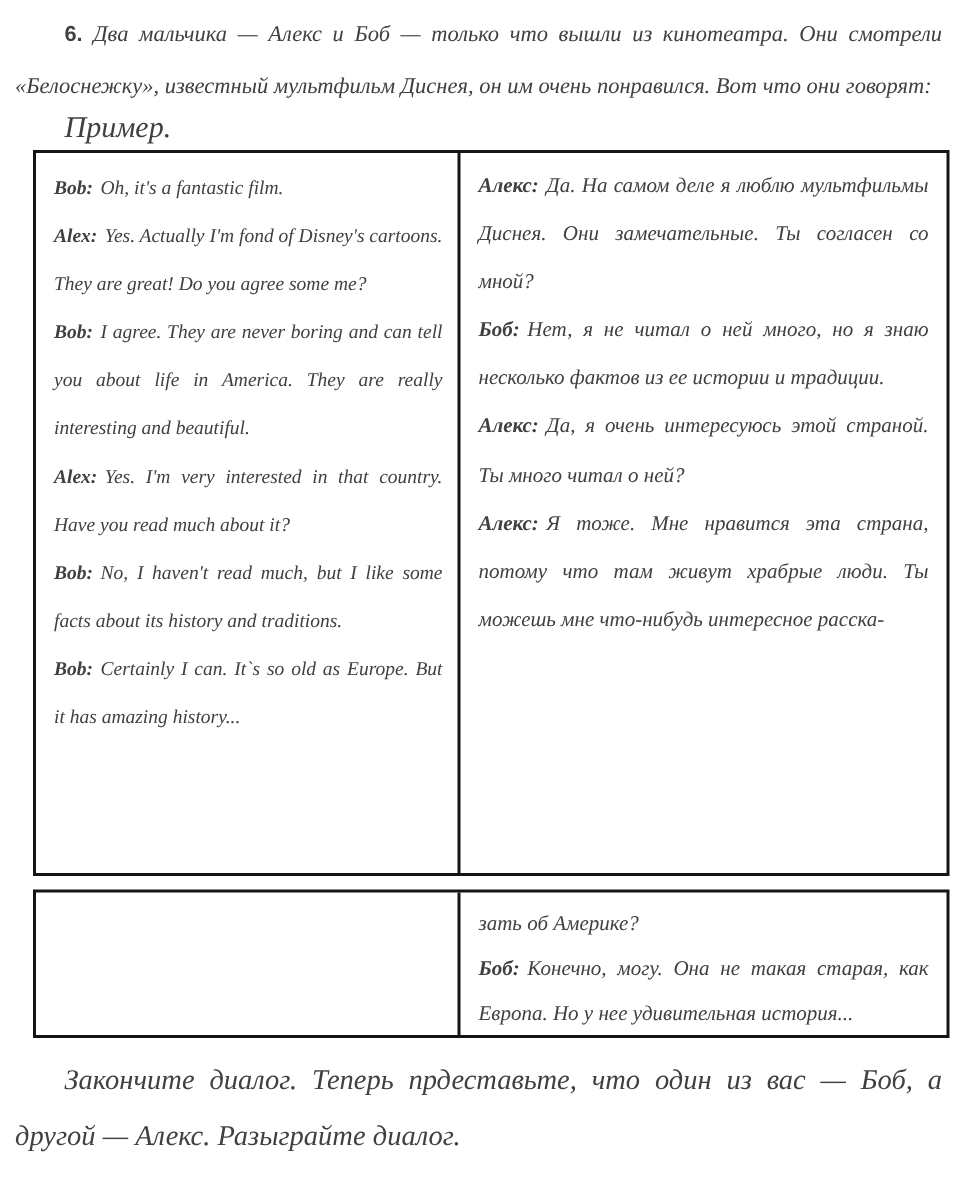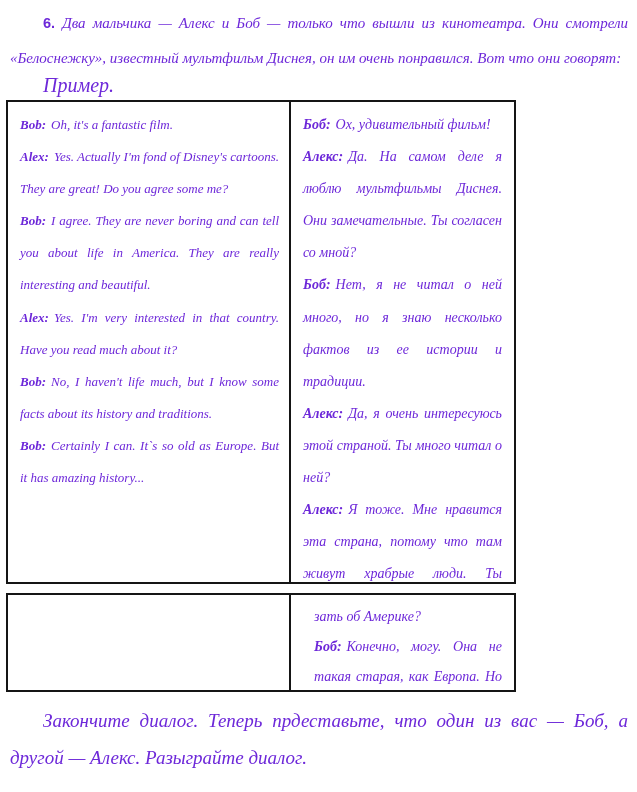--- a/index.html
+++ b/index.html
@@ -5,21 +5,21 @@
   html, body {
     margin: 0;
     padding: 0;
     background: #ffffff;
   }
   .page {
     position: relative;
     width: 637px;
     height: 792px;
     background: #ffffff;
-    color: #6d28d9;
+    color: #404040;
     font-family: "Liberation Serif", "DejaVu Serif", serif;
     font-style: italic;
     overflow: hidden;
   }
   .intro {
     position: absolute;
     left: 10px;
     right: 9px;
     top: 6px;
     margin: 0;
@@ -36,29 +36,29 @@
   }
   .example {
     position: absolute;
     left: 43px;
     top: 74px;
     margin: 0;
     font-size: 20px;
   }
   .tbl {
     position: absolute;
-    left: 6px;
-    width: 510px;
+    left: 22px;
+    width: 611px;
     box-sizing: border-box;
     border: 2px solid #151515;
     display: flex;
     background: #ffffff;
   }
   .tbl1 { top: 100px; height: 484px; }
-  .tbl2 { top: 593px; height: 99px; gap: 11px; }
+  .tbl2 { top: 593px; height: 99px; }
   .cell {
     box-sizing: border-box;
     overflow: hidden;
   }
   .cell-en {
     width: 283px;
     border-right: 2px solid #151515;
     padding: 7px 10px 0 12px;
     font-size: 13px;
   }
@@ -106,28 +106,27 @@
     <div class="cell cell-en">
 
         <div class="para"><span class="speaker">Bob:</span><span class="ptext">Oh, it's a fantastic film.</span></div>
 
         <div class="para"><span class="speaker">Alex:</span><span class="ptext">Yes. Actually I'm fond of Disney's cartoons. They are great! Do you agree some me?</span></div>
 
         <div class="para"><span class="speaker">Bob:</span><span class="ptext">I agree. They are never boring and can tell you about life in America. They are really interesting and beautiful.</span></div>
 
         <div class="para"><span class="speaker">Alex:</span><span class="ptext">Yes. I'm very interested in that country. Have you read much about it?</span></div>
 
-        <div class="para"><span class="speaker">Bob:</span><span class="ptext">No, I haven't life much, but I know some facts about its history and traditions.</span></div>
+        <div class="para"><span class="speaker">Bob:</span><span class="ptext">No, I haven't read much, but I like some facts about its history and traditions.</span></div>
 
 
         <div class="para"><span class="speaker">Bob:</span><span class="ptext">Certainly I can. It`s so old as Europe. But it has amazing history...</span></div>
       </div>
     <div class="cell cell-ru">
 
-        <div class="para"><span class="speaker">Боб:</span><span class="ptext">Ох, удивительный фильм!</span></div>
 
         <div class="para"><span class="speaker">Алекс:</span><span class="ptext">Да. На самом деле я люблю мультфильмы Диснея. Они замечательные. Ты согласен со мной?</span></div>
 
 
         <div class="para"><span class="speaker">Боб:</span><span class="ptext">Нет, я не читал о ней много, но я знаю несколько фактов из ее истории и традиции.</span></div>
 
         <div class="para"><span class="speaker">Алекс:</span><span class="ptext">Да, я очень интересуюсь этой страной. Ты много читал о ней?</span></div>
 
         <div class="para"><span class="speaker">Алекс:</span><span class="ptext">Я тоже. Мне нравится эта страна, потому что там живут храбрые люди. Ты можешь мне что-нибудь интересное расска-</span></div>
       </div>

